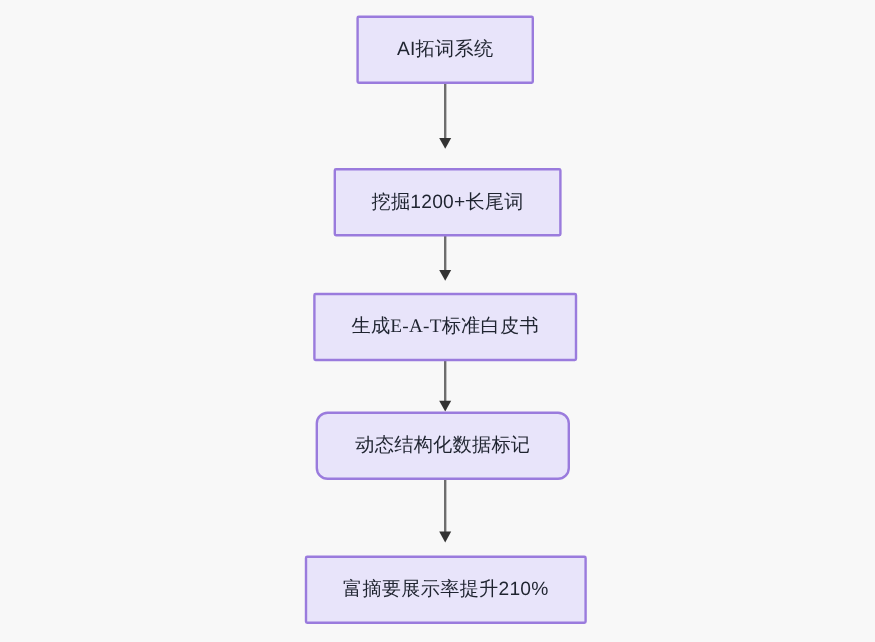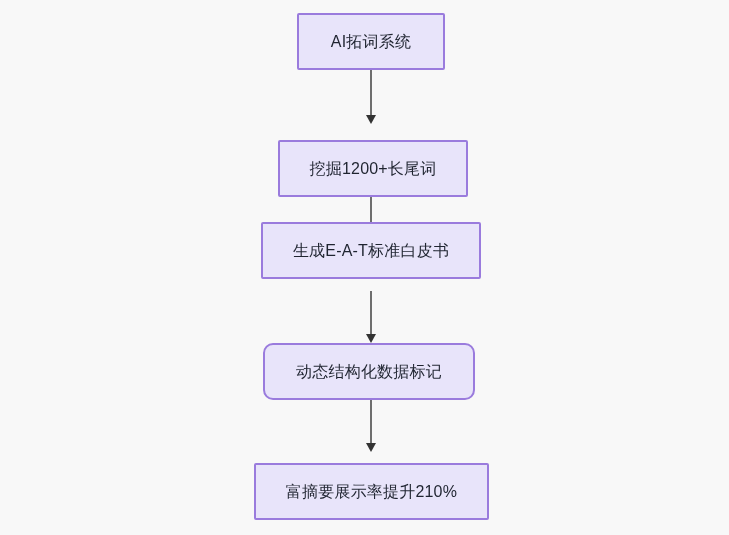--- a/index.html
+++ b/index.html
@@ -91,21 +91,21 @@
   </div>
 
   <div class="node" style="left:297px; top:13px; width:148px; height:57px;">
     <span class="node-label">AI拓词系统</span>
   </div>
 
   <div class="node" style="left:278px; top:124px; width:190px; height:57px;margin-top:16px;">
     <span class="node-label">挖掘1200+长尾词</span>
   </div>
 
-  <div class="node" style="left:261px; top:222px; width:220px; height:57px;">
+  <div class="node" style="left:261px; top:244px; width:220px; height:57px;font-family:Liberation Serif, serif;">
     <span class="node-label">生成E-A-T标准白皮书</span>
   </div>
 
   <div class="node" style="left:263px; top:343px; width:212px; height:57px;border-radius:10px;">
     <span class="node-label">动态结构化数据标记</span>
   </div>
 
   <div class="node" style="left:254px; top:463px; width:235px; height:57px;">
     <span class="node-label">富摘要展示率提升210%</span>
   </div>

